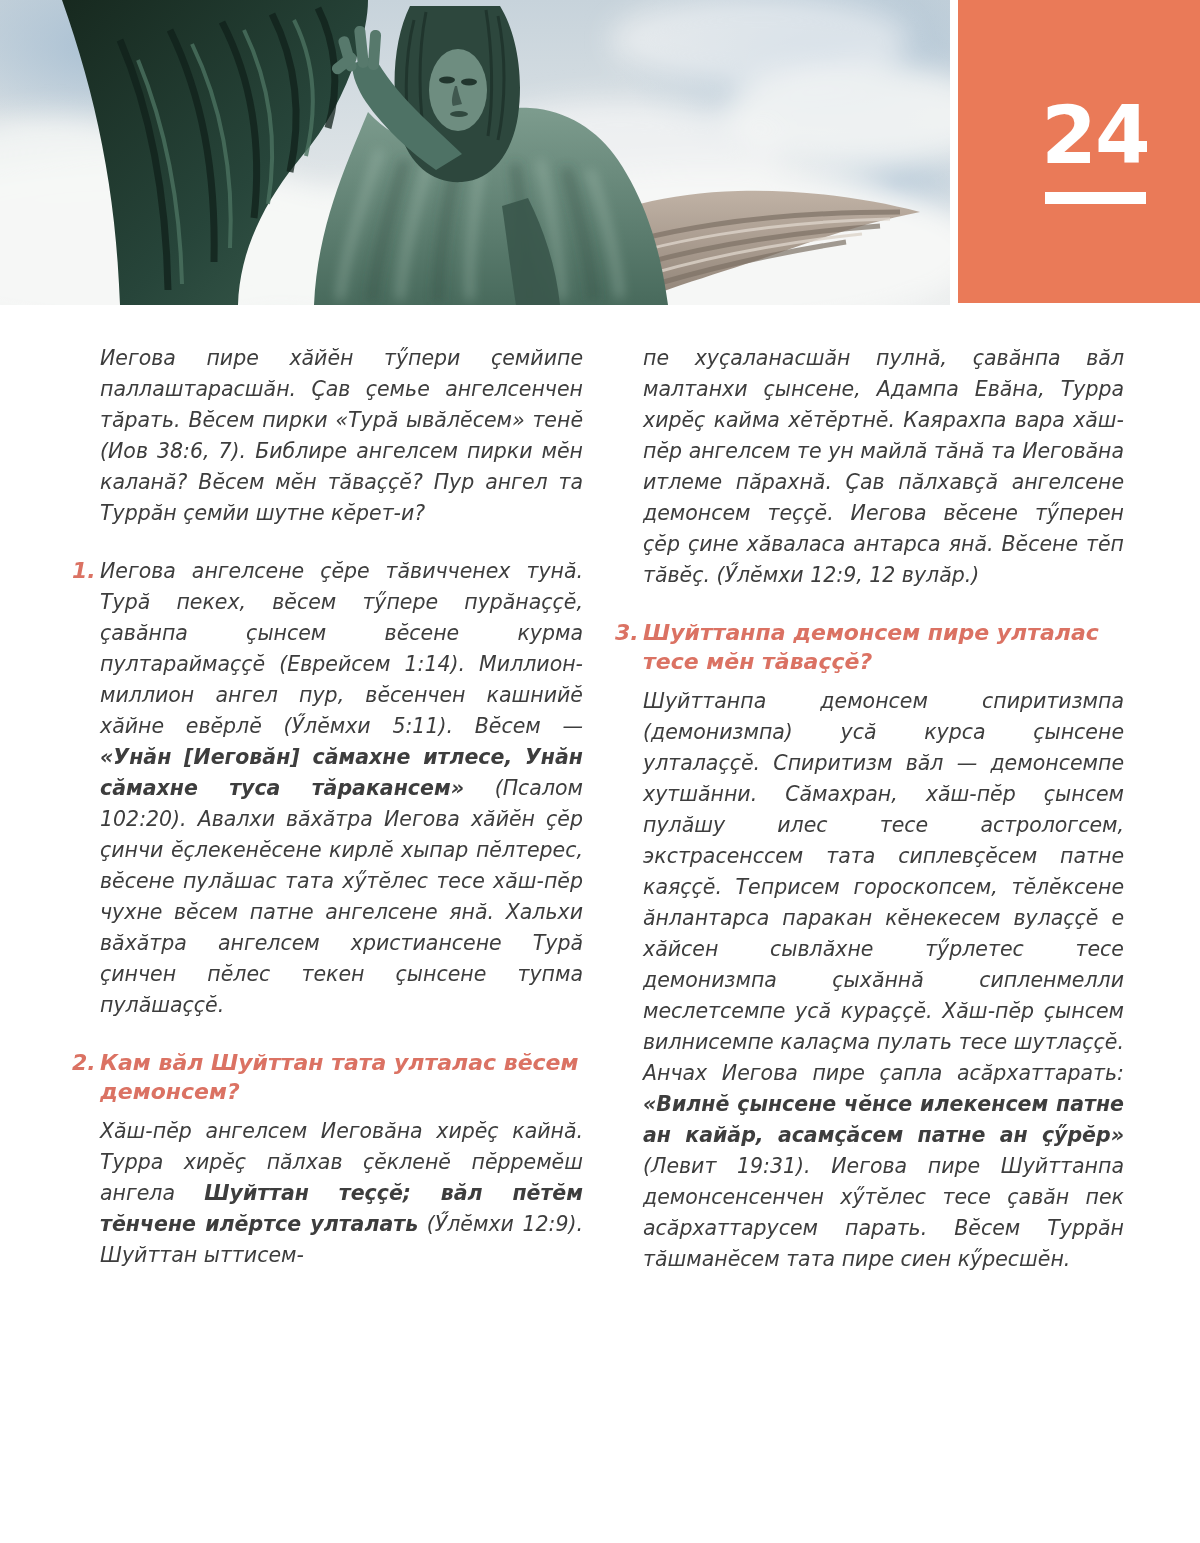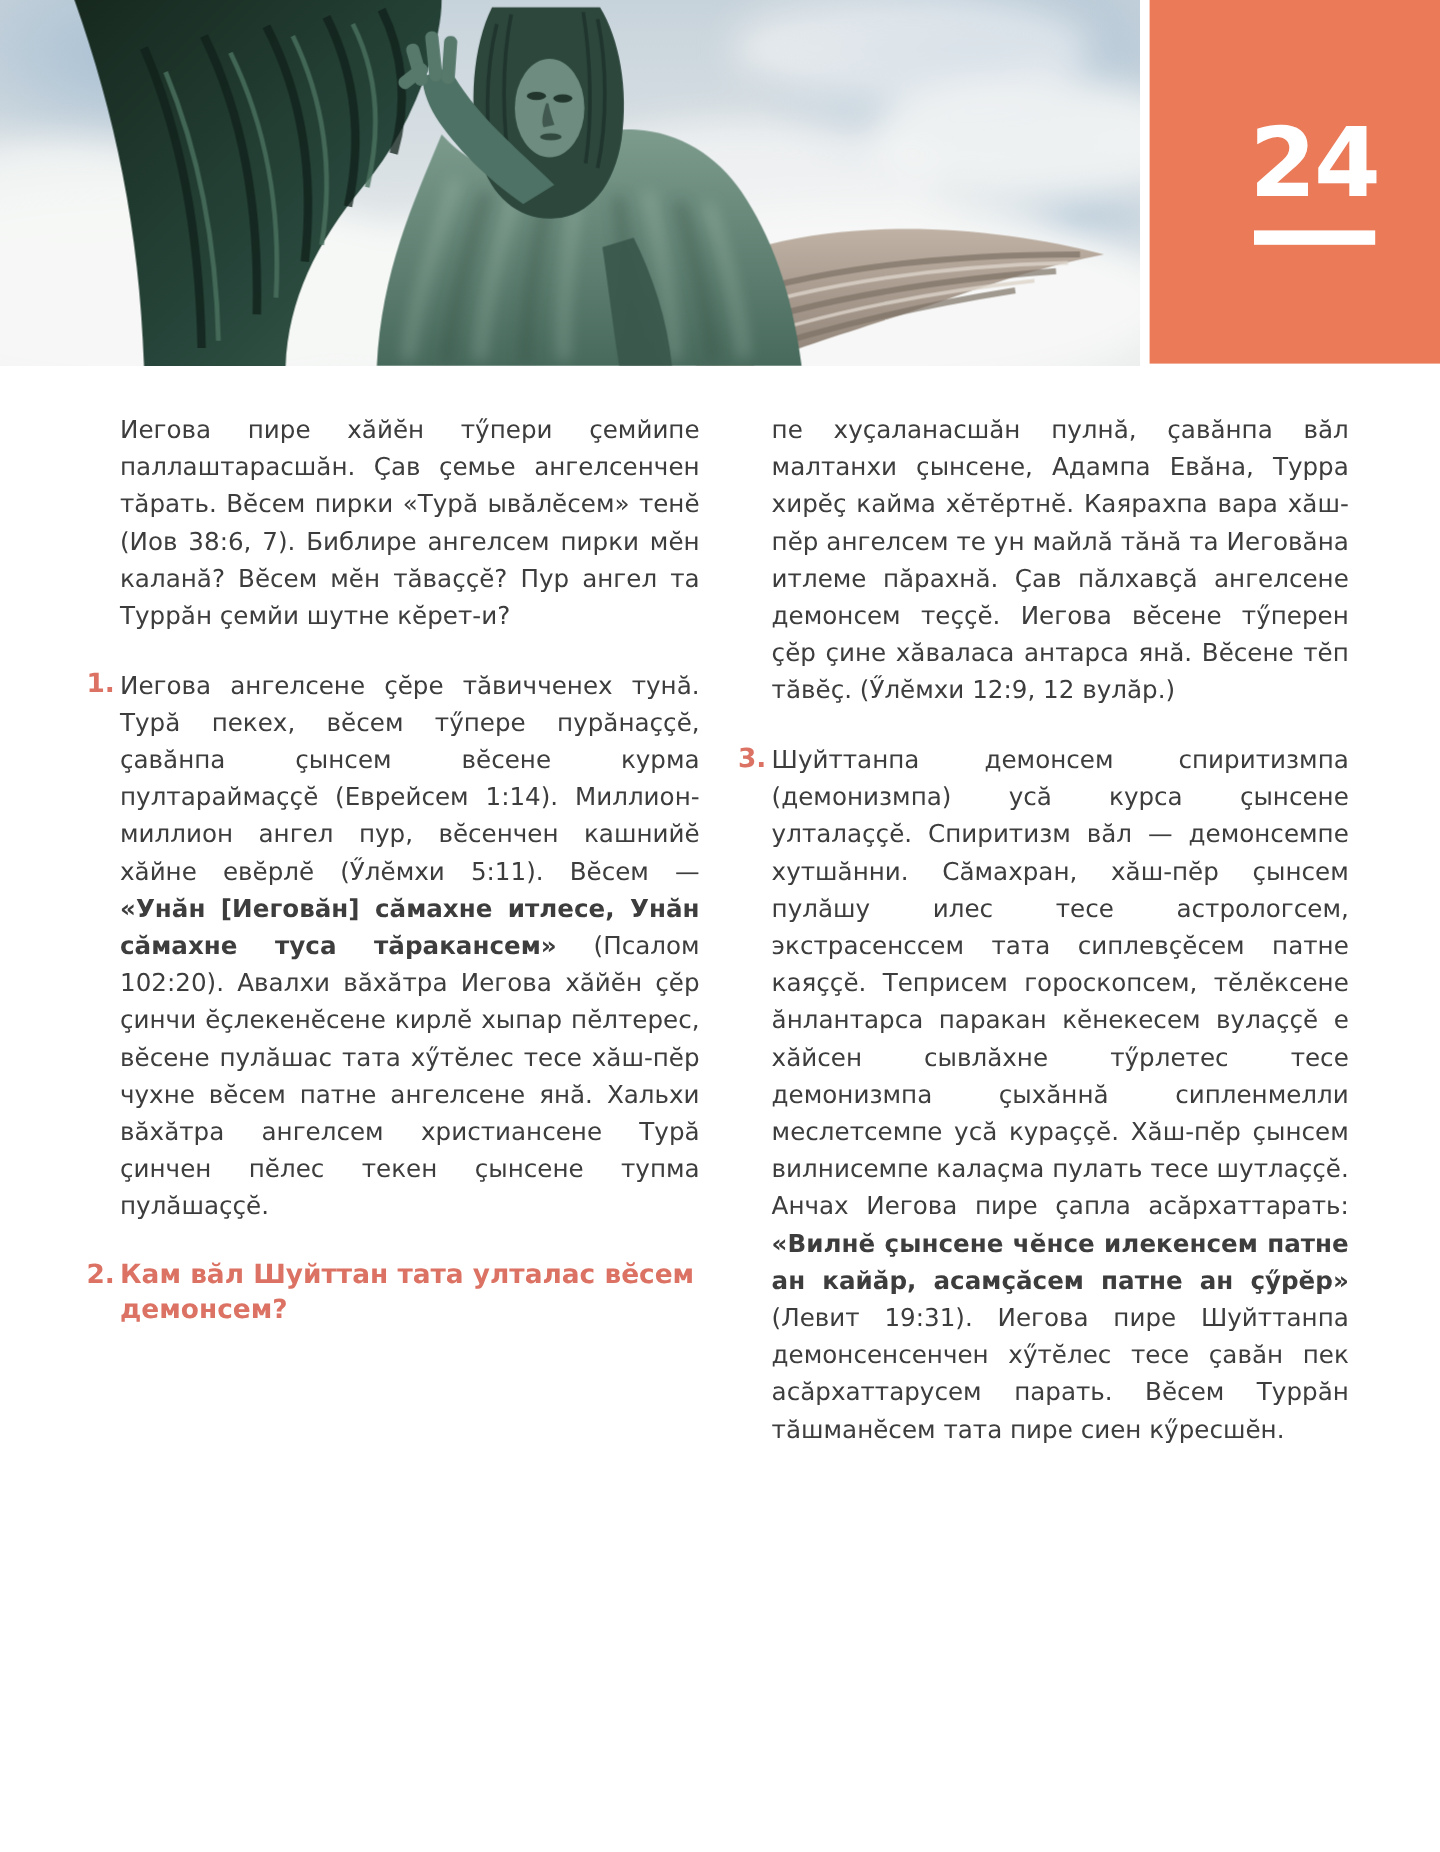--- a/index.html
+++ b/index.html
@@ -38,21 +38,21 @@
 
   
   .content{margin:0 76px 0 100px;}
   .title{
     margin:46px 0 0 -25px;
     max-width:660px;
     font-size:43px;line-height:1.28;font-weight:700;
     color:var(--title-color);
     letter-spacing:-1px;
   }
-  .columns{display:flex;gap:60px;margin-top:38px;}
+  .columns{display:flex;gap:60px;margin-top:38px;font-style:italic;}
   .col-left{width:483px;}
   .col-right{width:481px;}
   .para{
     margin:0;
     font-size:20.5px;line-height:31px;
     text-align:justify;
     color:var(--body-color);
   }
   .para b{font-weight:700;}
   .section{margin-top:27px;}
@@ -205,27 +205,28 @@
       <div class="col-left">
         <p class="para"><span>Иегова пире хӑйӗн тӳпери ҫемйипе паллаштарасшӑн. Ҫав ҫемье ангелсенчен тӑрать. Вӗсем пирки «Турӑ ывӑлӗсем» тенӗ (Иов 38:6, 7). Библире ангелсем пирки мӗн каланӑ? Вӗсем мӗн тӑваҫҫӗ? Пур ангел та Туррӑн ҫемйи шутне кӗрет-и?</span></p>
 
         <section class="section">
           <h2 class="q-heading"><span class="q-num">1.</span></h2>
           <p class="para"><span>Иегова ангелсене ҫӗре тӑвичченех тунӑ. Турӑ пекех, вӗсем тӳпере пурӑнаҫҫӗ, ҫавӑнпа ҫынсем вӗсене курма пултараймаҫҫӗ (Еврейсем 1:14). Миллион-миллион ангел пур, вӗсенчен кашнийӗ хӑйне евӗрлӗ (Ӳлӗмхи 5:11). Вӗсем — </span><b>«Унӑн [Иеговӑн] сӑмахне итлесе, Унӑн сӑмахне туса тӑракансем»</b><span> (Псалом 102:20). Авалхи вӑхӑтра Иегова хӑйӗн ҫӗр ҫинчи ӗҫлекенӗсене кирлӗ хыпар пӗлтерес, вӗсене пулӑшас тата хӳтӗлес тесе хӑш-пӗр чухне вӗсем патне ангелсене янӑ. Хальхи вӑхӑтра ангелсем христиансене Турӑ ҫинчен пӗлес текен ҫынсене тупма пулӑшаҫҫӗ.</span></p>
         </section>
 
         <section class="section">
           <h2 class="q-heading"><span class="q-num">2.</span><span>Кам вӑл Шуйттан тата улталас вӗсем демонсем?</span></h2>
+          <p class="para"><span>Хӑш-пӗр ангелсем Иеговӑна хирӗҫ кайнӑ. Турра хирӗҫ пӑлхав ҫӗкленӗ пӗрремӗш ангела </span><b>Шуйттан теҫҫӗ; вӑл пӗтӗм тӗнчене илӗртсе улталать</b><span> (Ӳлӗмхи 12:9). Шуйттан ыттисем-</span></p>
         </section>
       </div>
 
       <div class="col-right">
         <p class="para"><span>пе хуҫаланасшӑн пулнӑ, ҫавӑнпа вӑл малтанхи ҫынсене, Адампа Евӑна, Турра хирӗҫ кайма хӗтӗртнӗ. Каярахпа вара хӑш-пӗр ангелсем те ун майлӑ тӑнӑ та Иеговӑна итлеме пӑрахнӑ. Ҫав пӑлхавҫӑ ангелсене демонсем теҫҫӗ. Иегова вӗсене тӳперен ҫӗр ҫине хӑваласа антарса янӑ. Вӗсене тӗп тӑвӗҫ. (Ӳлӗмхи 12:9, 12 вулӑр.)</span></p>
 
         <section class="section">
-          <h2 class="q-heading"><span class="q-num">3.</span></h2>
+          <h2 class="q-heading"><span class="q-num">3.</span><span>Шуйттанпа демонсем пире улталас тесе мӗн тӑваҫҫӗ?</span></h2>
           <p class="para"><span>Шуйттанпа демонсем спиритизмпа (демонизмпа) усӑ курса ҫынсене улталаҫҫӗ. Спиритизм вӑл — демонсемпе хутшӑнни. Сӑмахран, хӑш-пӗр ҫынсем пулӑшу илес тесе астрологсем, экстрасенссем тата сиплевҫӗсем патне каяҫҫӗ. Теприсем гороскопсем, тӗлӗксене ӑнлантарса паракан кӗнекесем вулаҫҫӗ е хӑйсен сывлӑхне тӳрлетес тесе демонизмпа ҫыхӑннӑ сипленмелли меслетсемпе усӑ кураҫҫӗ. Хӑш-пӗр ҫынсем вилнисемпе калаҫма пулать тесе шутлаҫҫӗ. Анчах Иегова пире ҫапла асӑрхаттарать: </span><b>«Вилнӗ ҫынсене чӗнсе илекенсем патне ан кайӑр, асамҫӑсем патне ан ҫӳрӗр»</b><span> (Левит 19:31). Иегова пире Шуйттанпа демонсенсенчен хӳтӗлес тесе ҫавӑн пек асӑрхаттарусем парать. Вӗсем Туррӑн тӑшманӗсем тата пире сиен кӳресшӗн.</span></p>
         </section>
       </div>
 
     </div>
   </main>
 </div>
 
 </body></html>

